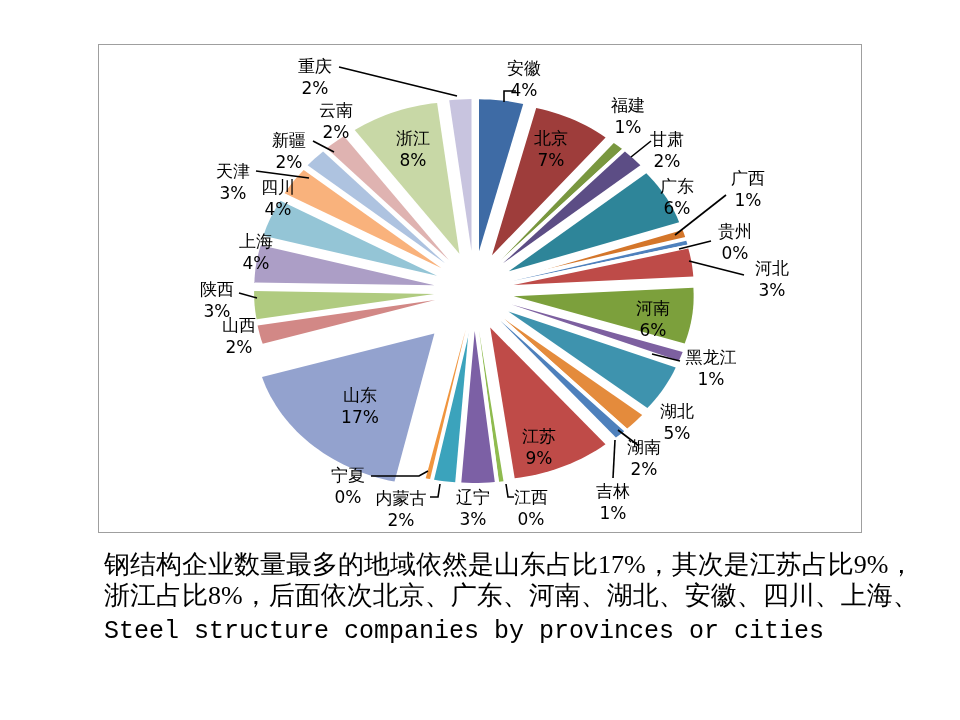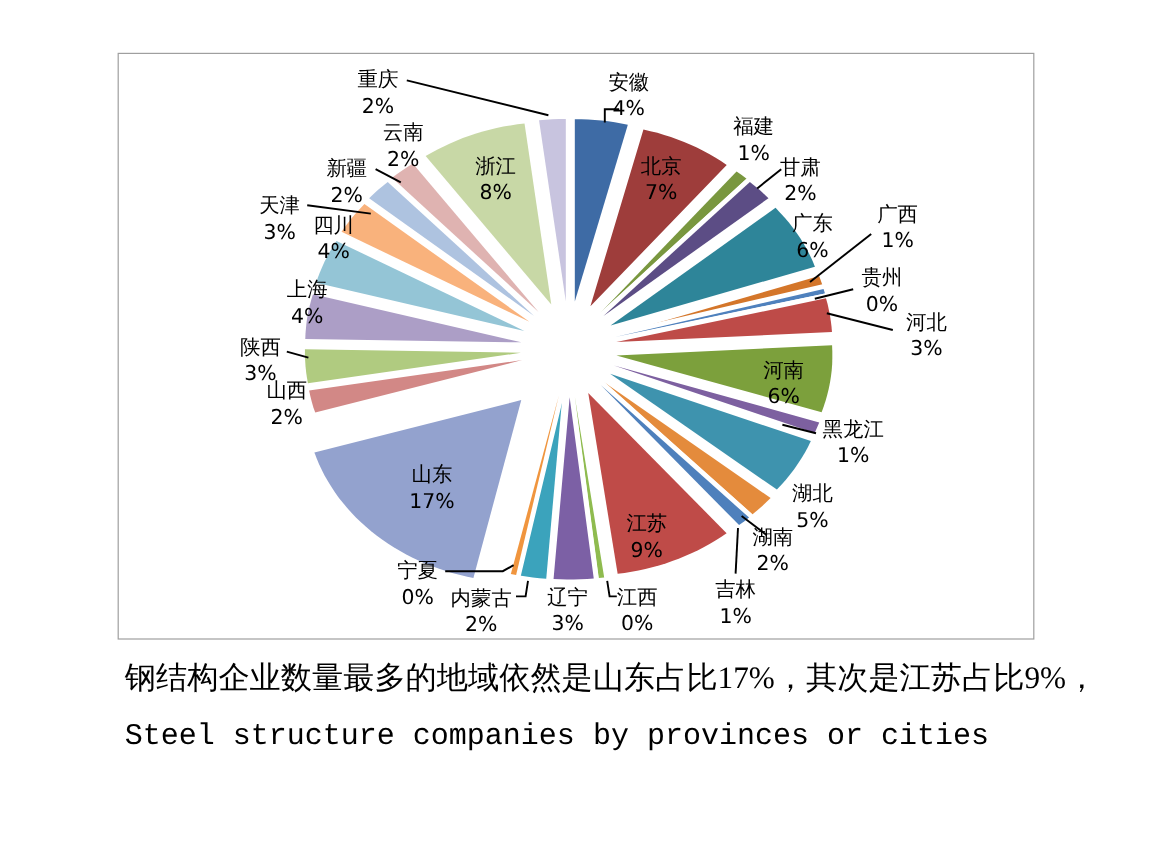--- a/index.html
+++ b/index.html
@@ -4,21 +4,21 @@
 <style>
   html,body{margin:0;padding:0;background:#fff;}
   .slide{position:relative;width:960px;height:720px;background:#ffffff;overflow:hidden;
          font-family:"DejaVu Sans",sans-serif;}
   .chart-frame{position:absolute;left:98px;top:44px;width:762px;height:487px;
                border:1px solid #9f9f9f;background:#ffffff;box-sizing:content-box;}
   .chart-frame svg{position:absolute;left:0;top:0;}
   .caption{position:absolute;left:104px;top:549px;width:770px;color:#000;}
   .caption .zh{font-size:26px;line-height:31px;white-space:nowrap;
                font-family:Liberation Serif, serif;}
-  .caption .en{font-size:25px;line-height:31px;margin-top:18px;white-space:nowrap;
+  .caption .en{font-size:25px;line-height:31px;margin-top:5px;white-space:nowrap;
                font-family:"Liberation Mono","DejaVu Sans Mono",monospace;}
   text.slbl{font-size:17px;fill:#000;font-family:"DejaVu Sans",sans-serif;}
 </style>
 </head>
 <body>
 
 <div class="slide">
   <div class="chart-frame">
     <svg id="pie-svg" width="762" height="487" viewBox="0 0 762 487">
         <path d="M380.0,206.3L380.0,54.3L385.5,54.4L391.1,54.6L396.7,55.0L402.2,55.5L407.8,56.1L413.3,56.9L418.8,57.9L424.2,59.0Z" fill="#ffffff" stroke="#ffffff" stroke-width="8" stroke-linejoin="round"></path>
@@ -145,15 +145,16 @@
         <text x="237" y="71" text-anchor="middle" class="slbl">云南</text>
         <text x="237" y="93" text-anchor="middle" class="slbl">2%</text>
         <text x="314" y="99" text-anchor="middle" class="slbl">浙江</text>
         <text x="314" y="121" text-anchor="middle" class="slbl">8%</text>
         <text x="216" y="27" text-anchor="middle" class="slbl">重庆</text>
         <text x="216" y="49" text-anchor="middle" class="slbl">2%</text>
       </svg>
   </div>
   <div class="caption">
     <div class="zh">钢结构企业数量最多的地域依然是山东占比17%，其次是江苏占比9%，</div>
+    <div class="zh">浙江占比8%，后面依次北京、广东、河南、湖北、安徽、四川、上海、</div>
     <div class="en">Steel structure companies by provinces or cities</div>
   </div>
 </div>
 
 </body></html>

